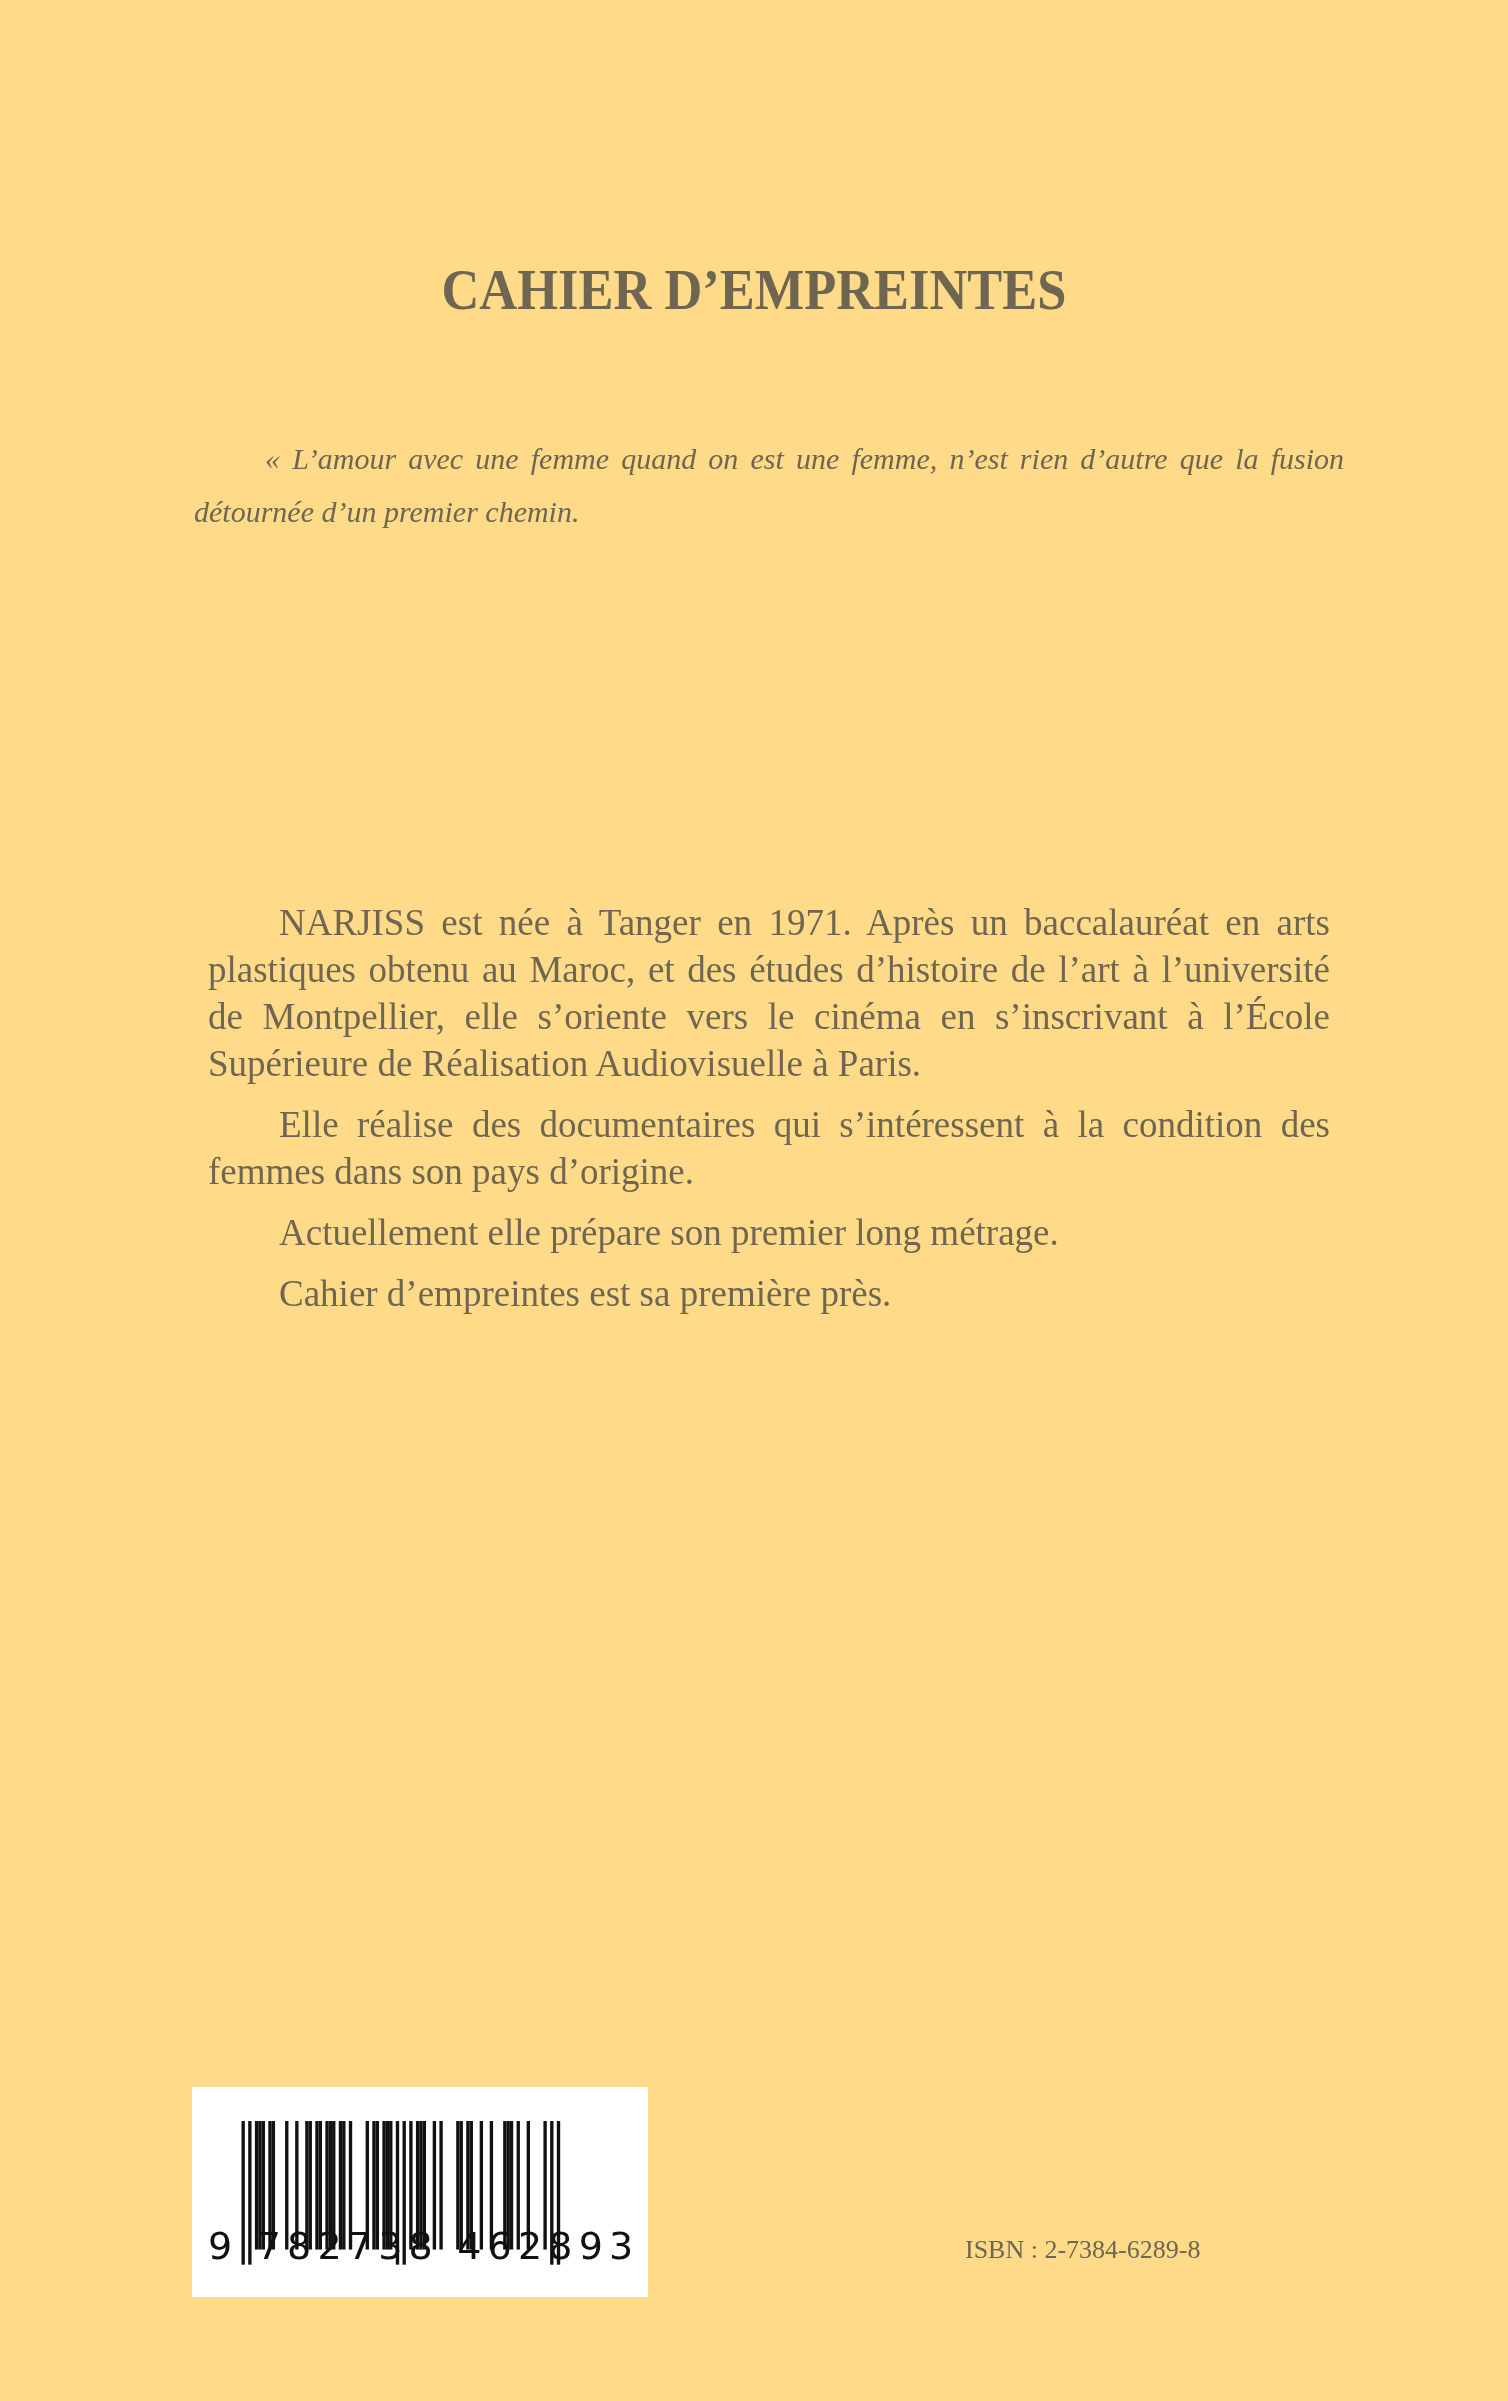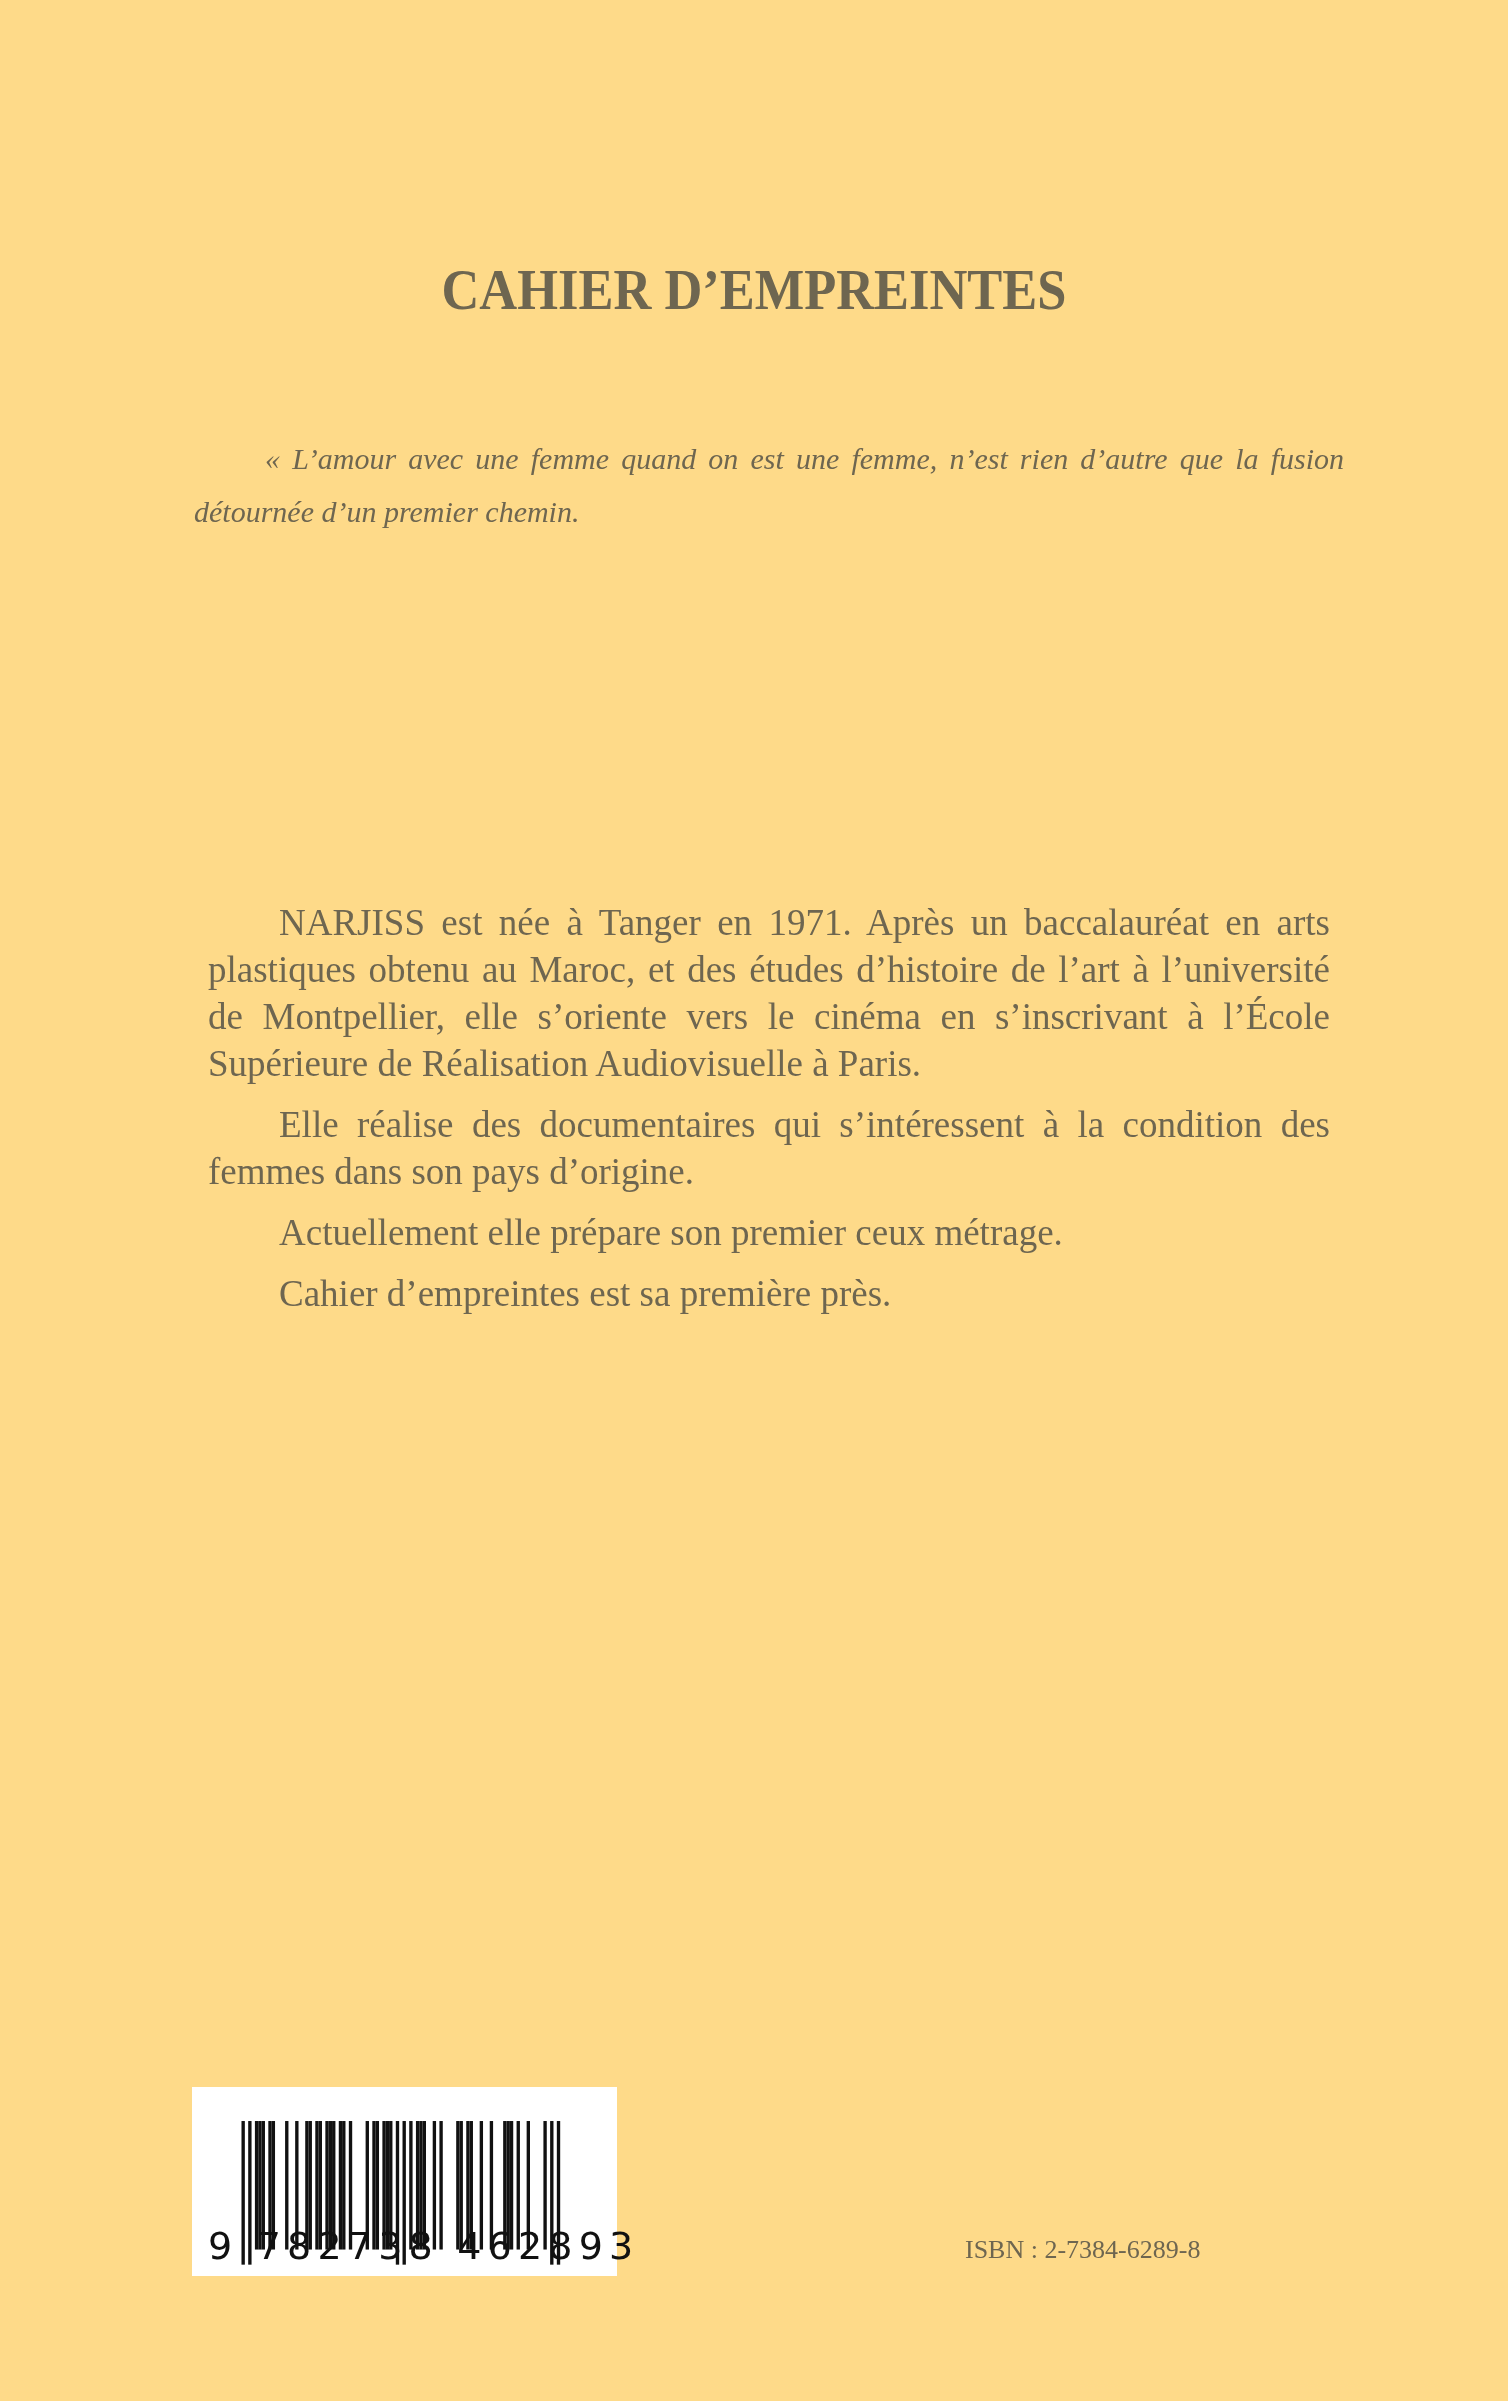--- a/index.html
+++ b/index.html
@@ -34,22 +34,23 @@
     .quote p.first { }
     .bio {
       position: absolute; left: 194px; width: 1150px; top: 885px;
       font-family: "Liberation Serif", serif;
       font-size: 37px;
       line-height: 47px;
     }
     .bio p { margin: 14px; text-indent: 71px; text-align: justify; }
     .barcode-box {
       position: absolute; left: 192px; top: 2087px;
-      width: 425px; height: 189px;
+      width: 425px; height: 210px;
       background: #FFFFFF;
+      padding-left: 31px;
     }
     .barcode-box svg { position: absolute; left: 0; top: 0; }
     .barcode-digits {
       position: absolute; left: 16px; top: 140px;
       width: 388px;
       font-family: "DejaVu Sans", sans-serif;
       font-size: 38px; line-height: 38px;
       color: #111;
       letter-spacing: 6.2px;
       white-space: nowrap;
@@ -66,21 +67,21 @@
 
 <h1 class="title">CAHIER D’EMPREINTES</h1>
 
 <div class="quote">
   <p class="first">« L’amour avec une femme quand on est une femme, n’est rien d’autre que la fusion détournée d’un premier chemin.</p>
 </div>
 
 <div class="bio">
   <p>NARJISS est née à Tanger en 1971. Après un baccalauréat en arts plastiques obtenu au Maroc, et des études d’histoire de l’art à l’université de Montpellier, elle s’oriente vers le cinéma en s’inscrivant à l’École Supérieure de Réalisation Audiovisuelle à Paris.</p>
   <p>Elle réalise des documentaires qui s’intéressent à la condition des femmes dans son pays d’origine.</p>
-  <p>Actuellement elle prépare son premier ceux métrage.</p>
+  <p>Actuellement elle prépare son premier long métrage.</p>
   <p>Cahier d’empreintes est sa première près.</p>
 </div>
 
 <div class="barcode-box">
   <svg width="425" height="189" viewBox="0 0 449 200" id="barsvg">
       <rect x="52.00" y="36" width="3.55" height="152" fill="#111"></rect>
       <rect x="59.10" y="36" width="3.55" height="152" fill="#111"></rect>
       <rect x="66.20" y="36" width="3.55" height="136" fill="#111"></rect>
       <rect x="69.75" y="36" width="3.55" height="136" fill="#111"></rect>
       <rect x="73.30" y="36" width="3.55" height="136" fill="#111"></rect>

